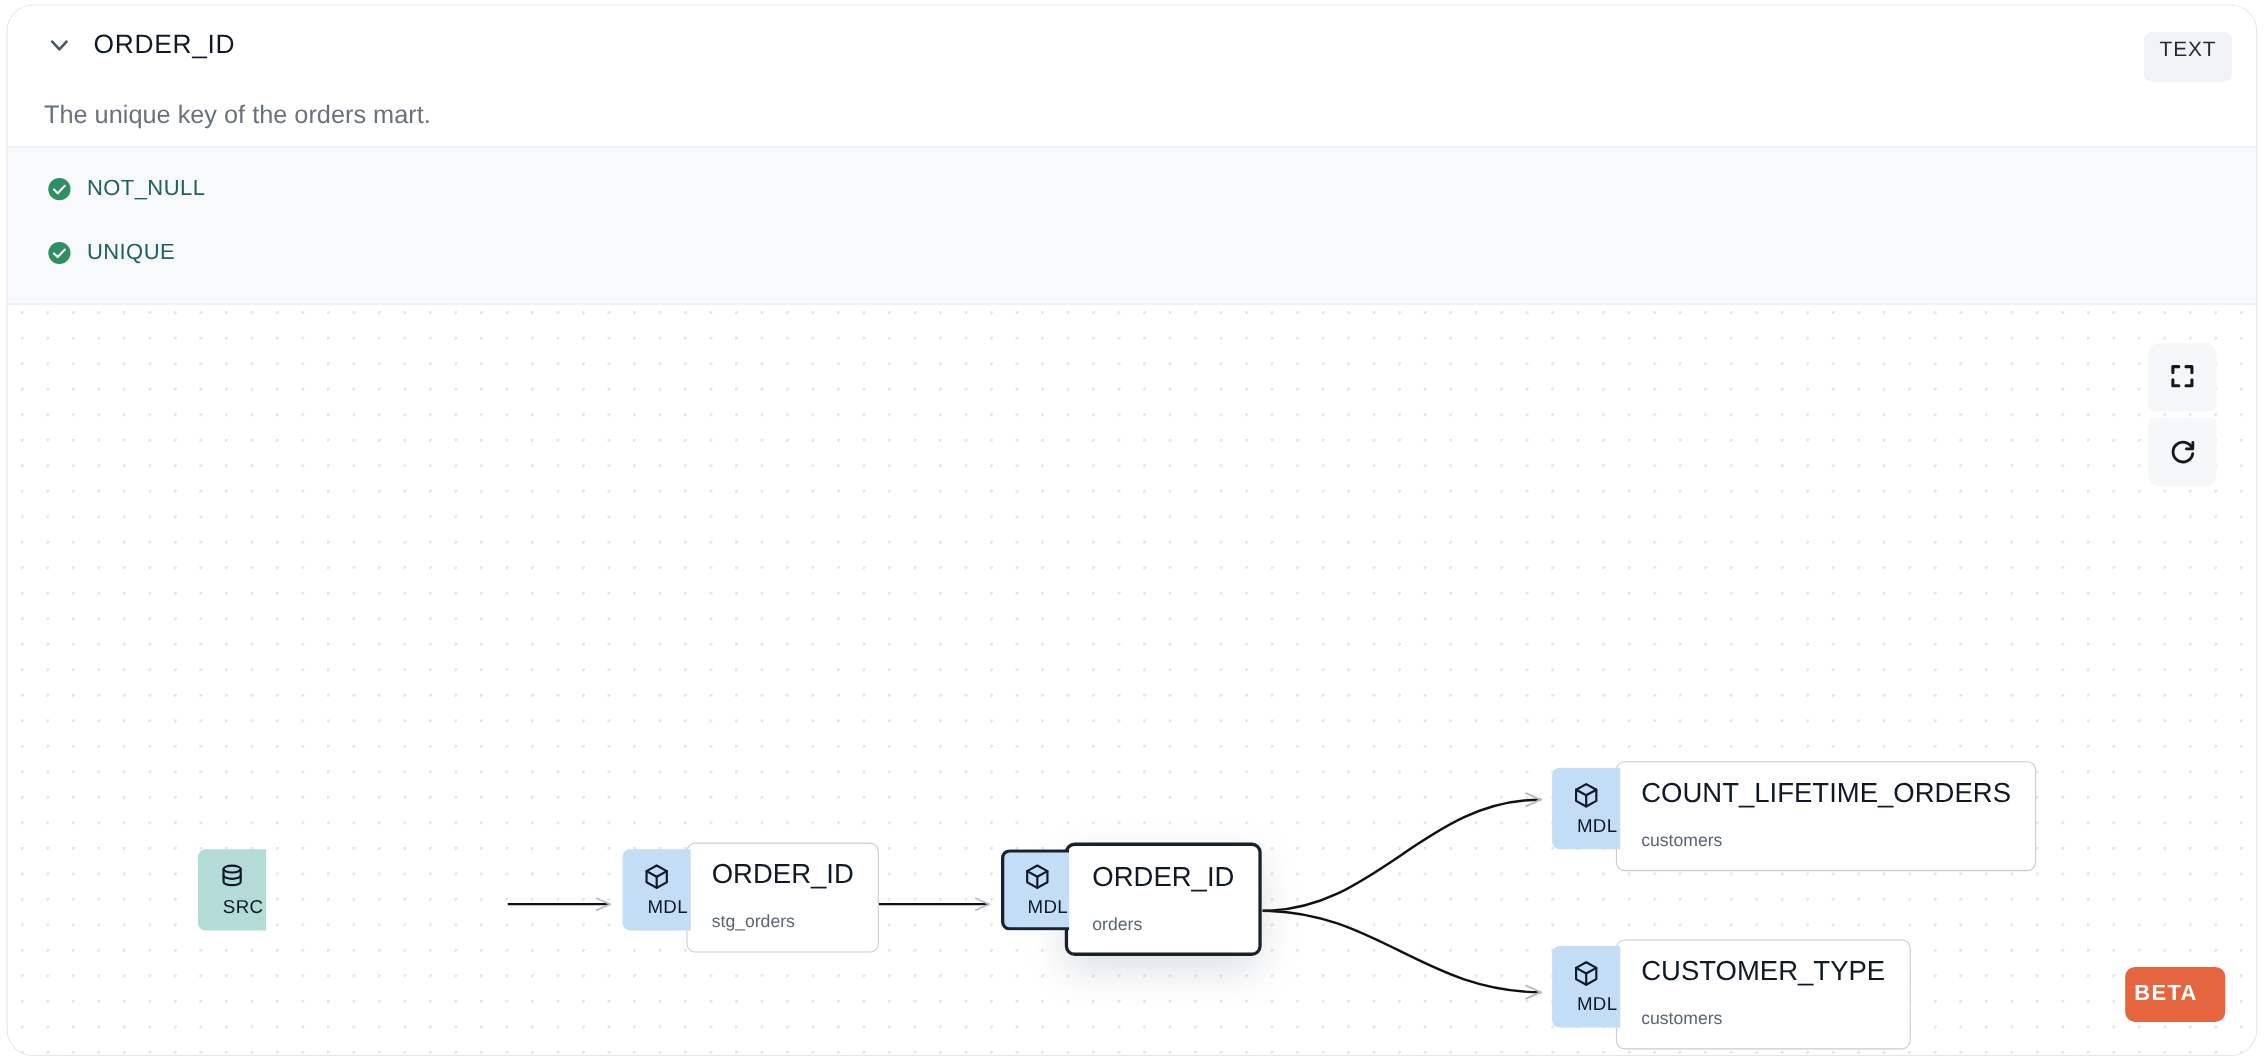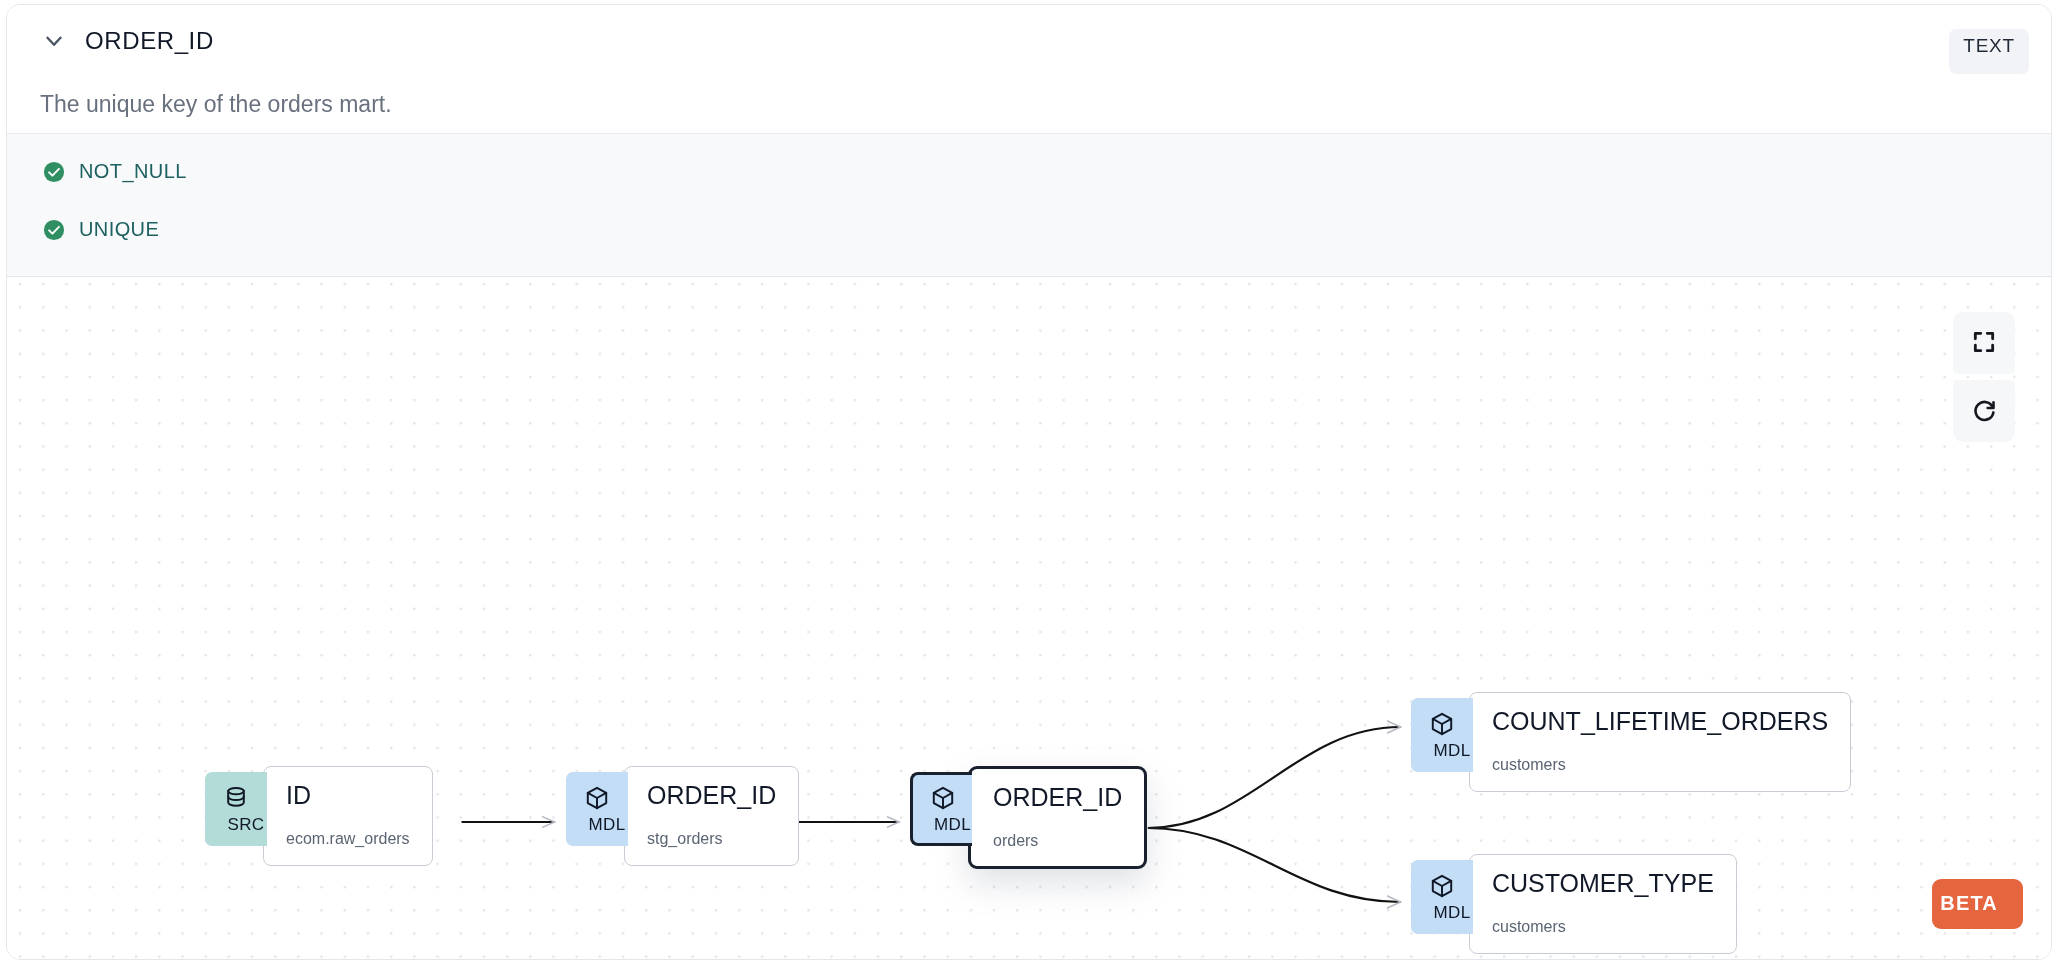--- a/index.html
+++ b/index.html
@@ -16,21 +16,21 @@
   }
 
   
   .card {
     position: absolute;
     left: 6px; top: 4px;
     width: 2046px; height: 956px;
     box-sizing: border-box;
     background: #ffffff;
     border: 1px solid #e3e6ea;
-    border-radius: 14px;
+    border-radius: 24px;
     overflow: hidden;
   }
 
   
   .header {
     position: absolute;
     left: 0; top: 0;
     width: 100%; height: 128px;
     box-sizing: border-box;
     background: #ffffff;
@@ -285,33 +285,29 @@
         <path d="M 455 545 L 548 545" fill="none" stroke="#111111" stroke-width="2" marker-end="url(#arw)"></path>
 
         <path d="M 790 545 L 893 545" fill="none" stroke="#111111" stroke-width="2" marker-end="url(#arw)"></path>
 
         <path d="M 1142 551 C 1245 551, 1290 450, 1395 450" fill="none" stroke="#111111" stroke-width="2.2" marker-end="url(#arw)"></path>
 
         <path d="M 1142 551 C 1245 551, 1290 625, 1395 625" fill="none" stroke="#111111" stroke-width="2.2" marker-end="url(#arw)"></path>
       </svg>
 
       <div class="node" id="node-src">
-        <div class="node-badge" style="background:#b3dcd8;margin-left:25px;">
+        <div class="node-badge" style="background:#b3dcd8;">
           <span class="glyph">
             <svg width="26" height="26" viewBox="0 0 24 24" fill="none" stroke="#101828" stroke-width="1.8" stroke-linecap="round" stroke-linejoin="round">
               <ellipse cx="12" cy="5.6" rx="7.2" ry="2.9"></ellipse>
               <path d="M4.8 5.6 v5.3 c0 1.6 3.2 2.9 7.2 2.9 s7.2-1.3 7.2-2.9 V5.6"></path>
               <path d="M4.8 10.9 v5.3 c0 1.6 3.2 2.9 7.2 2.9 s7.2-1.3 7.2-2.9 v-5.3"></path>
             </svg>
           </span>
           <span class="badge-label">SRC</span>
-        </div>
-        <div class="node-body">
-          <span class="node-name">ID</span>
-          <span class="node-sub">ecom.raw_orders</span>
         </div>
       </div>
 
       <div class="node" id="node-stg">
         <div class="node-badge" style="background:#c2ddf5;">
           <span class="glyph">
             <svg width="26" height="26" viewBox="0 0 24 24" fill="none" stroke="#101828" stroke-width="1.8" stroke-linecap="round" stroke-linejoin="round">
               <path d="M12 2.6 L20.5 7.3 L20.5 16.7 L12 21.4 L3.5 16.7 L3.5 7.3 Z"></path>
               <path d="M3.5 7.3 L12 12 L20.5 7.3"></path>
               <path d="M12 12 L12 21.4"></path>

